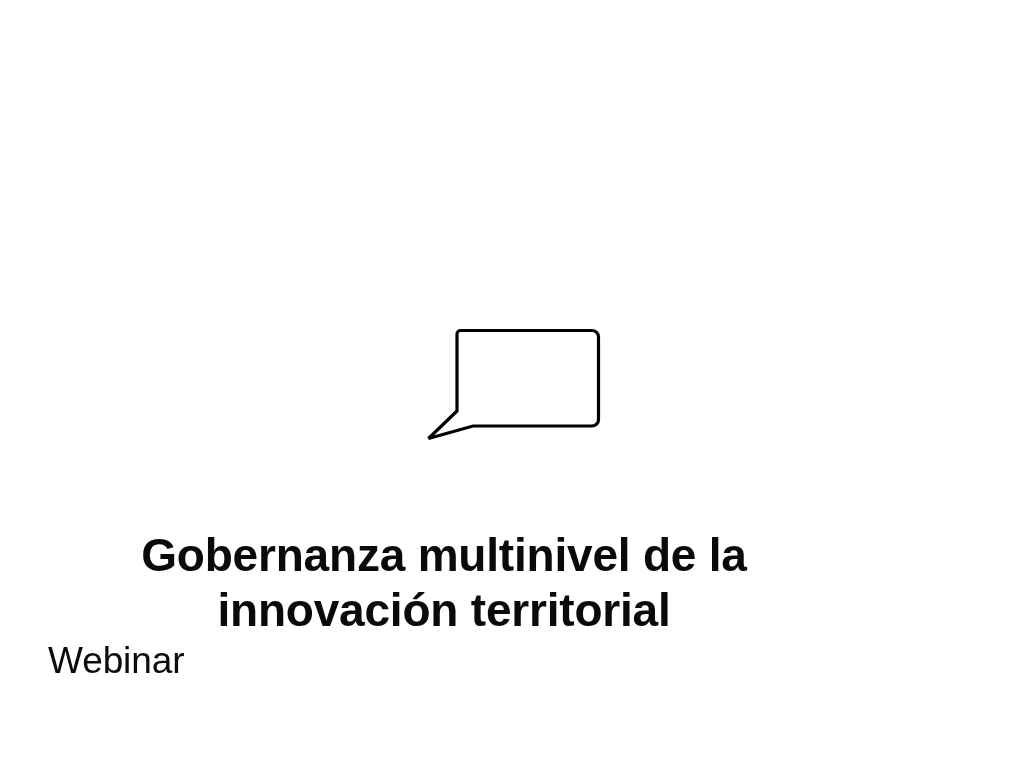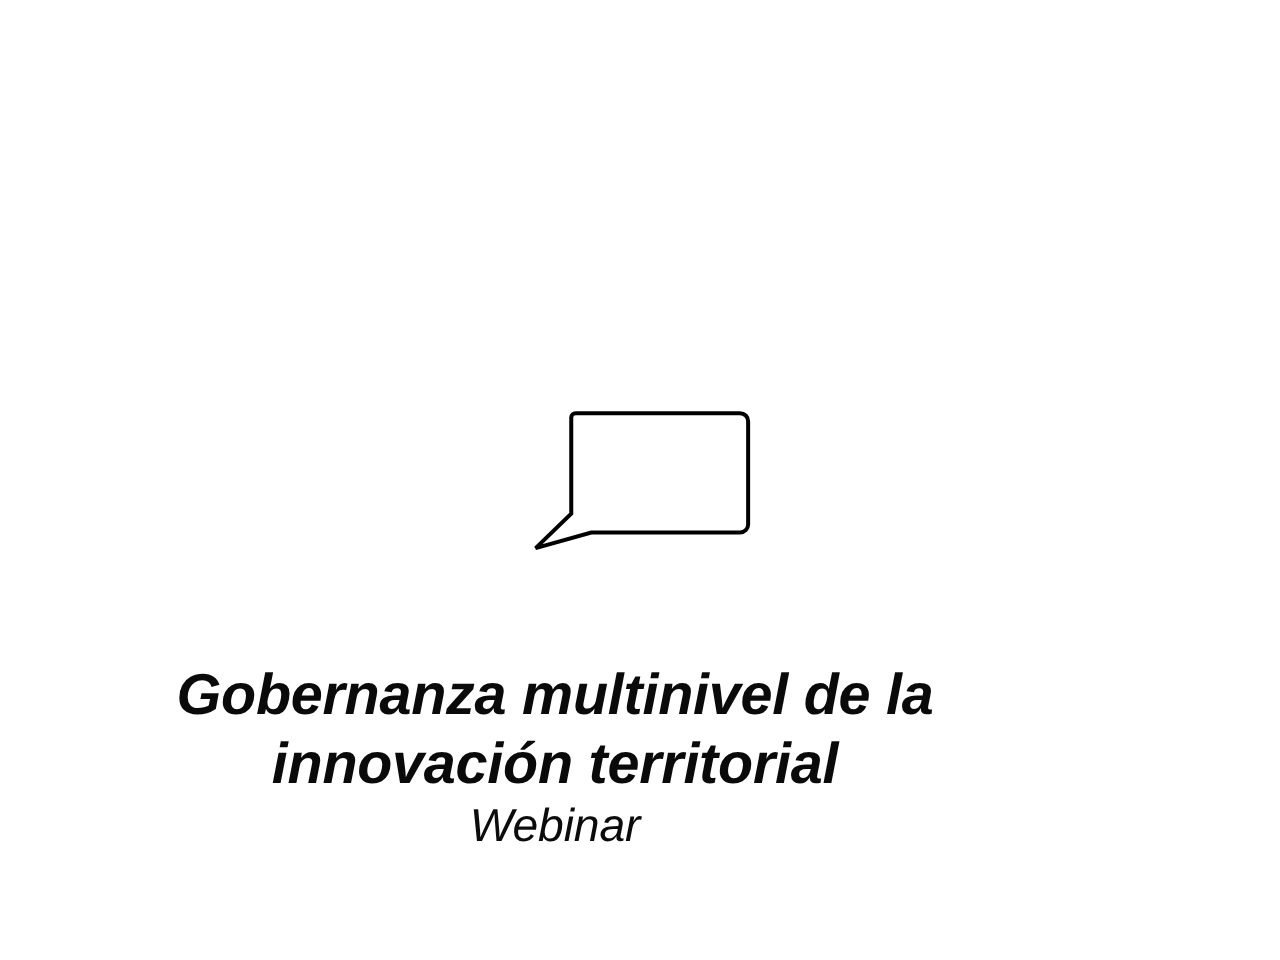--- a/index.html
+++ b/index.html
@@ -39,21 +39,20 @@
     overflow: visible;
   }
 
   
   .text-block {
     position: absolute;
     left: 0;
     top: 528px;
     width: 888px;
     text-align: center;
-    font-style: italic;
   }
 
   .slide-title {
     margin: 0;
     padding: 0 48px;
     font-size: 46px;
     font-weight: bold;
     line-height: 55px;
     letter-spacing: -0.2px;
     color: #0a0a0a;
@@ -61,21 +60,21 @@
   }
 
   .slide-subtitle {
     margin: 0;
     padding: 0 48px;
     font-size: 37px;
     font-weight: normal;
     line-height: 46px;
     letter-spacing: -0.1px;
     color: #0c0c0c;
-    text-align: center;
+    text-align: left;
   }
 </style>
 </head>
 <body>
 
 <div class="slide">
 
   <div class="bubble-wrap">
     <svg viewBox="0 0 196 132" xmlns="http://www.w3.org/2000/svg" aria-hidden="true">
       <path d="M 46.5 12.5

